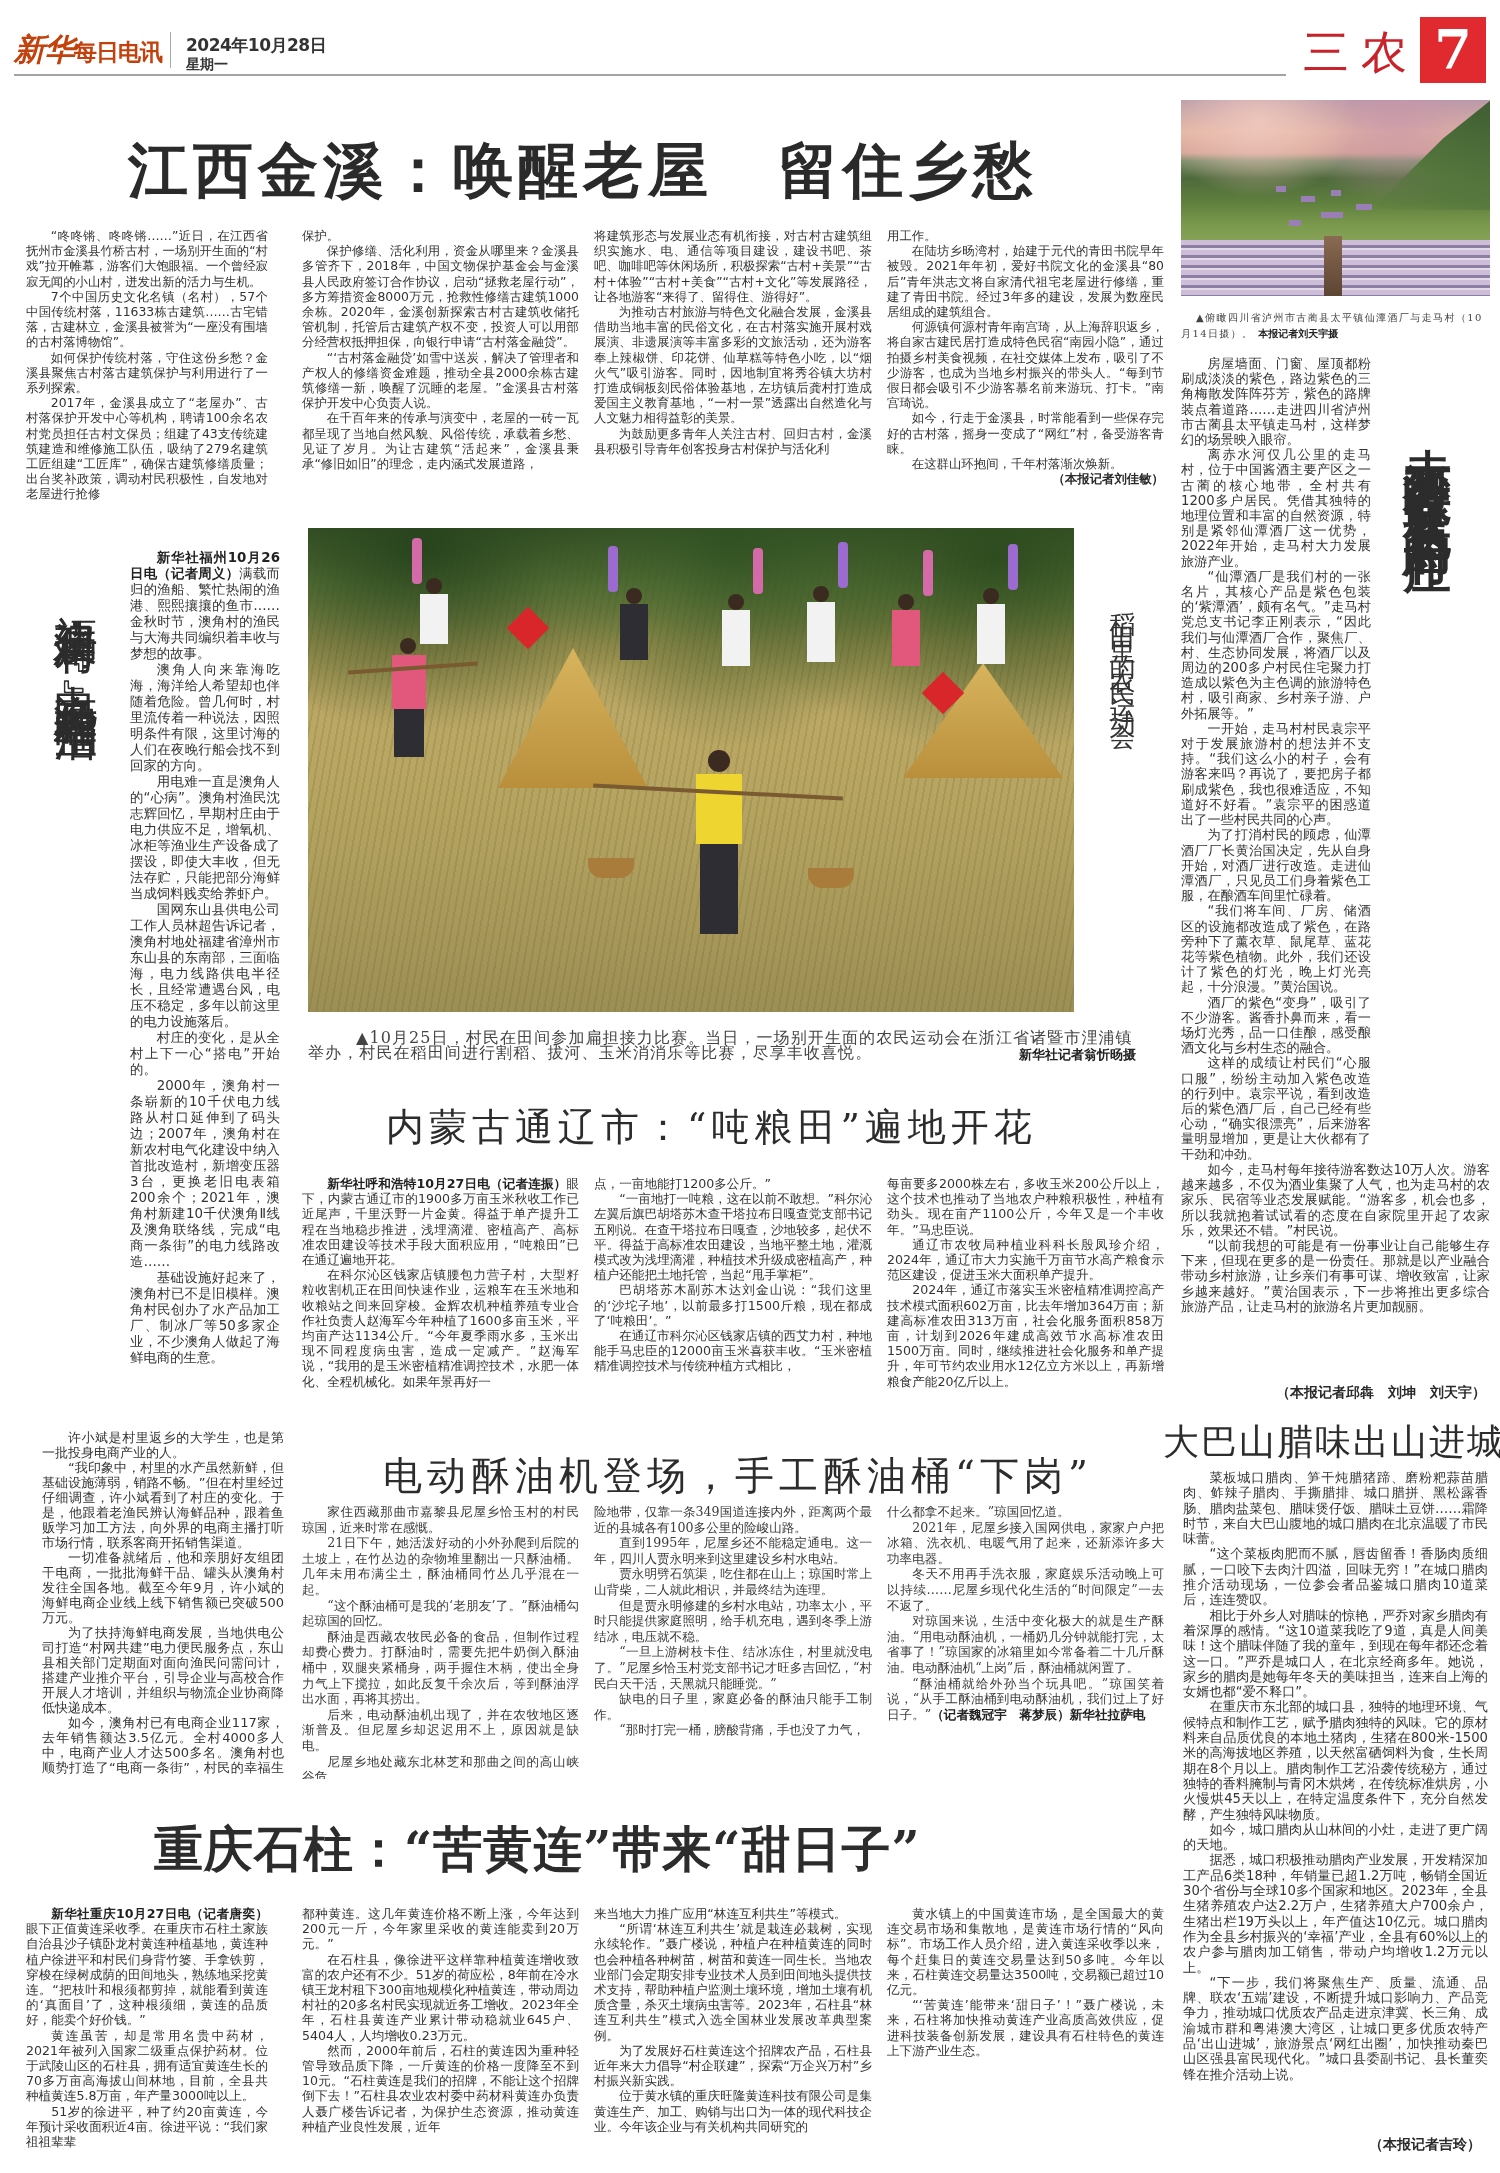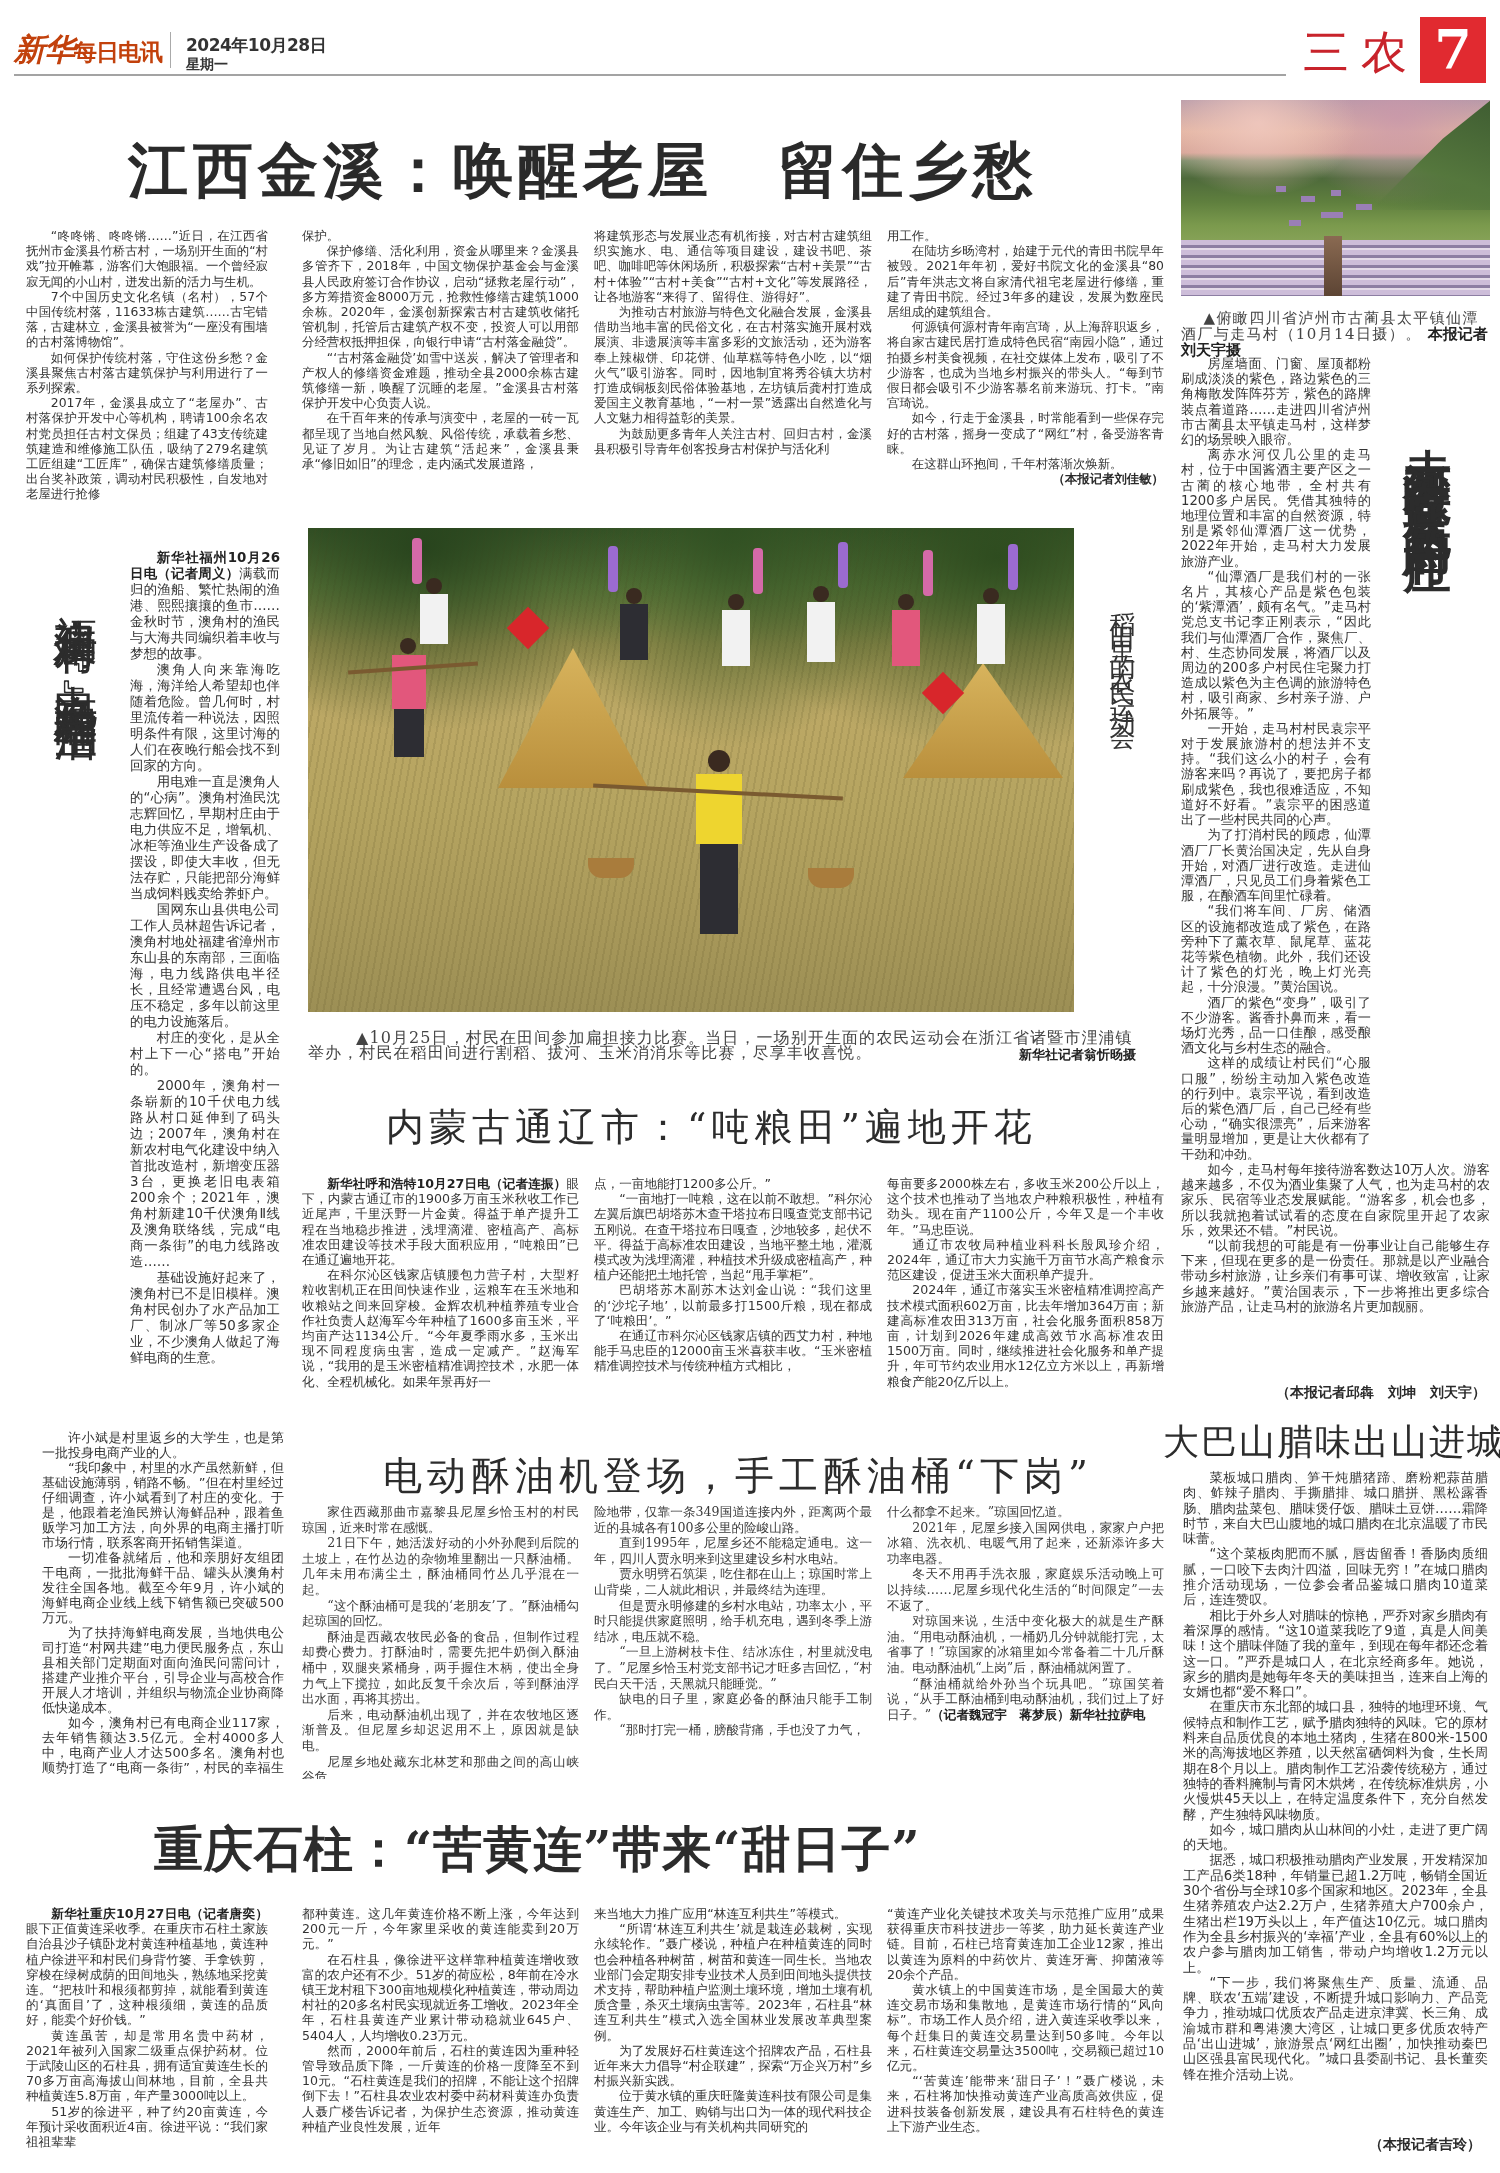--- a/index.html
+++ b/index.html
@@ -40,21 +40,21 @@
   .cq{top:1906px;height:258px;}
   .cs-n{left:1181px;top:356px;width:190px;height:804px;font-size:13.2px;line-height:15.2px;}
   .cs-w{left:1181px;top:1162px;width:309px;height:216px;font-size:13.2px;line-height:15.2px;}
   .dbs{left:1183px;top:1470px;width:305px;height:662px;font-size:13.2px;line-height:15.3px;}
   .c1{left:26px;width:242px;}
   .c2{left:302px;width:277px;}
   .c3{left:594px;width:278px;}
   .c4{left:887px;width:277px;}
   .byline-abs{font-weight:bold;font-size:14px;color:#2a2a2a;text-align:right;white-space:nowrap;}
   
-  .cap{font-size:15px;line-height:16px;color:#444;font-family:"DejaVu Serif",serif;}
+  .cap{font-size:10px;line-height:16px;color:#444;font-family:"DejaVu Serif",serif;}
   .cap-zm{left:1181px;top:310px;width:309px;letter-spacing:1.4px;text-indent:1.5em;}
   .cap-zm b{font-family:"DejaVu Sans",sans-serif;font-weight:bold;color:#222;letter-spacing:0;}
   .cap-rice{left:308px;top:1030px;width:835px;font-size:16px;letter-spacing:1.1px;line-height:15px;text-indent:3em;}
   .credit-rice{left:308px;top:1046px;width:828px;text-align:right;font-weight:bold;font-size:13px;color:#222;}
   
   .photo-zm{left:1181px;top:100px;width:309px;height:196px;overflow:hidden;
     background:
       radial-gradient(ellipse at 25% 12%, rgba(240,200,190,.9) 0, rgba(240,200,190,0) 30%),
       radial-gradient(ellipse at 70% 8%, rgba(200,150,170,.8) 0, rgba(200,150,170,0) 35%),
       linear-gradient(180deg,#b69aa9 0%,#e3b5a2 16%,#d6a497 27%,#7b8d6a 31%,#4e6a3b 40%,#5f7f3e 52%,#7b9a4d 64%,#86a257 72%,#86a257 100%);}
@@ -252,21 +252,20 @@
     <p>在石柱县，像徐进平这样靠种植黄连增收致富的农户还有不少。51岁的荷应松，8年前在冷水镇王龙村租下300亩地规模化种植黄连，带动周边村社的20多名村民实现就近务工增收。2023年全年，石柱县黄连产业累计带动稳就业645户、5404人，人均增收0.23万元。</p>
     <p>然而，2000年前后，石柱的黄连因为重种轻管导致品质下降，一斤黄连的价格一度降至不到10元。“石柱黄连是我们的招牌，不能让这个招牌倒下去！”石柱县农业农村委中药材科黄连办负责人聂广楼告诉记者，为保护生态资源，推动黄连种植产业良性发展，近年</p>
   </div>
   <div class="col cq c3">
     <p class="cont">来当地大力推广应用“林连互利共生”等模式。</p>
     <p>“所谓‘林连互利共生’就是栽连必栽树，实现永续轮作。”聂广楼说，种植户在种植黄连的同时也会种植各种树苗，树苗和黄连一同生长。当地农业部门会定期安排专业技术人员到田间地头提供技术支持，帮助种植户监测土壤环境，增加土壤有机质含量，杀灭土壤病虫害等。2023年，石柱县“林连互利共生”模式入选全国林业发展改革典型案例。</p>
     <p>为了发展好石柱黄连这个招牌农产品，石柱县近年来大力倡导“村企联建”，探索“万企兴万村”乡村振兴新实践。</p>
     <p>位于黄水镇的重庆旺隆黄连科技有限公司是集黄连生产、加工、购销与出口为一体的现代科技企业。今年该企业与有关机构共同研究的</p>
   </div>
   <div class="col cq c4">
-    <p class="cont">“黄连产业化关键技术攻关与示范推广应用”成果获得重庆市科技进步一等奖，助力延长黄连产业链。目前，石柱已培育黄连加工企业12家，推出以黄连为原料的中药饮片、黄连牙膏、抑菌液等20余个产品。</p>
     <p>黄水镇上的中国黄连市场，是全国最大的黄连交易市场和集散地，是黄连市场行情的“风向标”。市场工作人员介绍，进入黄连采收季以来，每个赶集日的黄连交易量达到50多吨。今年以来，石柱黄连交易量达3500吨，交易额已超过10亿元。</p>
     <p>“‘苦黄连’能带来‘甜日子’！”聂广楼说，未来，石柱将加快推动黄连产业高质高效供应，促进科技装备创新发展，建设具有石柱特色的黄连上下游产业生态。</p>
   </div>
 
   <div class="abs vtitle v-cs">赤水河畔有座『紫色』的村庄</div>
   <div class="col cs-n">
     <p>房屋墙面、门窗、屋顶都粉刷成淡淡的紫色，路边紫色的三角梅散发阵阵芬芳，紫色的路牌装点着道路……走进四川省泸州市古蔺县太平镇走马村，这样梦幻的场景映入眼帘。</p>
     <p>离赤水河仅几公里的走马村，位于中国酱酒主要产区之一古蔺的核心地带，全村共有1200多户居民。凭借其独特的地理位置和丰富的自然资源，特别是紧邻仙潭酒厂这一优势，2022年开始，走马村大力发展旅游产业。</p>
     <p>“仙潭酒厂是我们村的一张名片，其核心产品是紫色包装的‘紫潭酒’，颇有名气。”走马村党总支书记李正刚表示，“因此我们与仙潭酒厂合作，聚焦厂、村、生态协同发展，将酒厂以及周边的200多户村民住宅聚力打造成以紫色为主色调的旅游特色村，吸引商家、乡村亲子游、户外拓展等。”</p>
     <p>一开始，走马村村民袁宗平对于发展旅游村的想法并不支持。“我们这么小的村子，会有游客来吗？再说了，要把房子都刷成紫色，我也很难适应，不知道好不好看。”袁宗平的困惑道出了一些村民共同的心声。</p>

